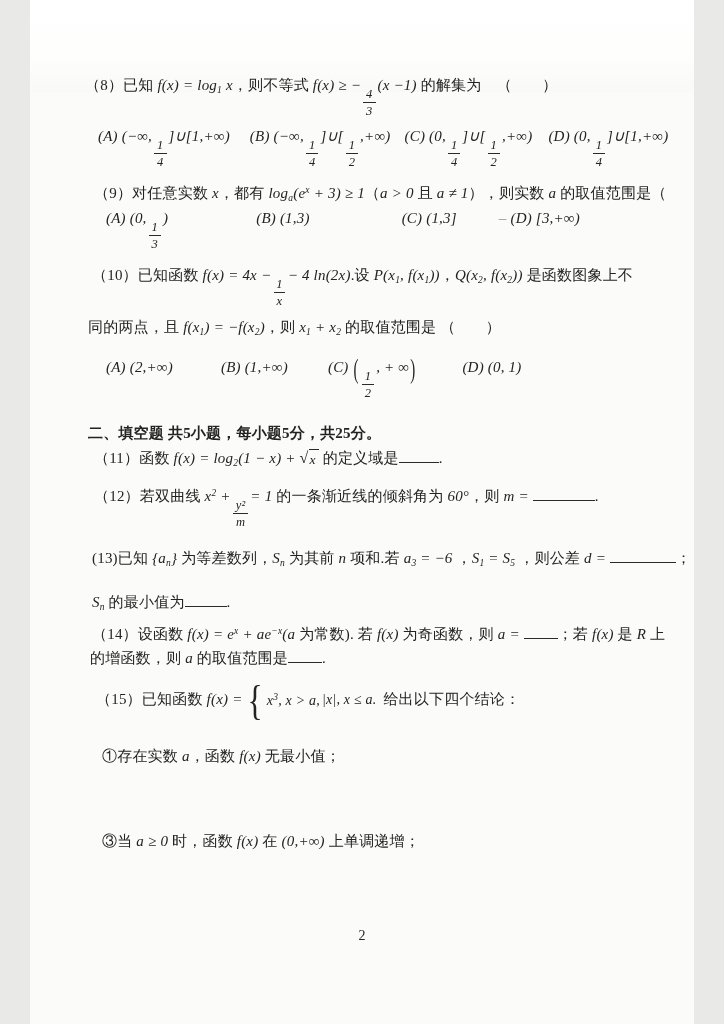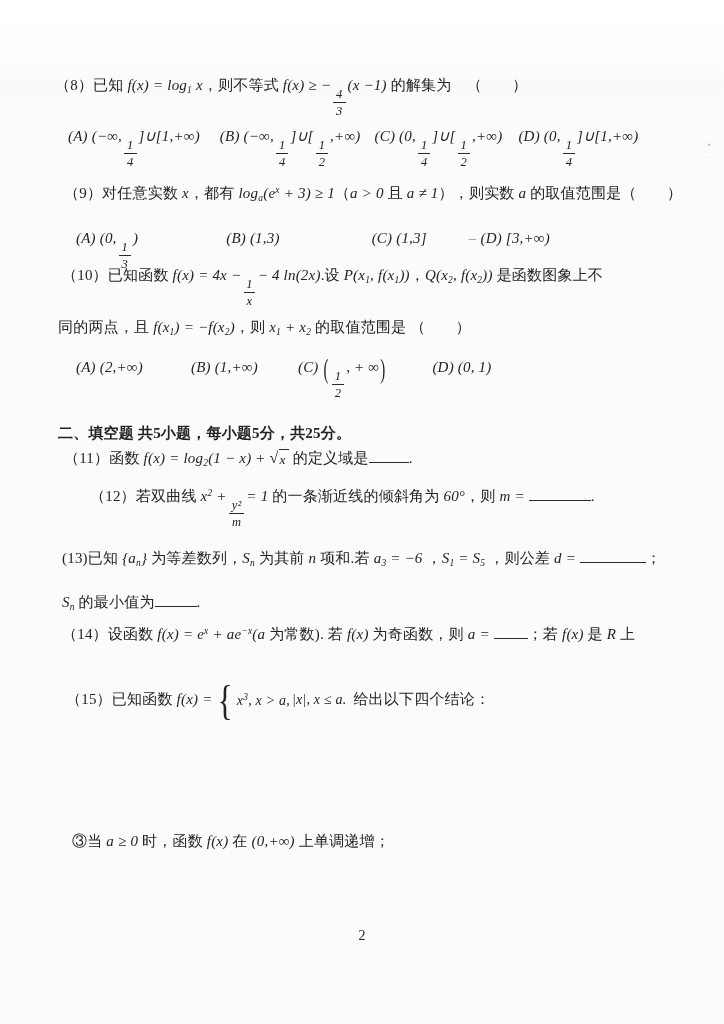--- a/index.html
+++ b/index.html
@@ -1,17 +1,17 @@
 <!DOCTYPE html>
 <html><head>
 <meta charset="utf-8">
 <style>
   html,body{margin:0;padding:0;background:#e9e9e7;}
   .page{
-    position:relative;width:724px;height:1024px;margin:0 auto;
+    position:relative;width:664px;height:1024px;margin:0 auto;
     background:#fbfbf9;overflow:hidden;color:#232323;
     font-family:"Liberation Serif",serif;
   }
   .seam{position:absolute;left:0;top:0;width:100%;height:92px;
     background:linear-gradient(#ffffff 0%,#fefefd 60%,#f9f9f7 100%);}
   .line{position:absolute;white-space:nowrap;font-size:15px;line-height:1.3;letter-spacing:.2px;}
   .bold{font-weight:bold;}
   .cn{font-family:"Liberation Serif",serif;font-style:normal;}
   .math{font-family:"Liberation Serif",serif;font-style:italic;}
   sub.math,sup.math{font-size:9.5px;font-style:italic;}
@@ -58,57 +58,59 @@
         <span class="d">4</span>
       </span><span class="math">]∪[</span><span class="frac">
         <span class="n">1</span>
         <span class="d">2</span>
       </span><span class="math">,+∞)</span><span class="gap" style="width: 16px;"></span><span class="math">(D) (0,</span><span class="frac">
         <span class="n">1</span>
         <span class="d">4</span>
       </span><span class="math">]∪[1,+∞)</span></div>
 
   <div class="line" style="left:64px;top:184px;"><span class="cn">（9）对任意实数 </span><span class="math">x</span><span class="cn">，都有 </span><span class="math">log</span><sub class="math">a</sub><span class="math">(e</span><sup class="math">x</sup><span class="math"> + 3) ≥ 1</span><span class="cn">（</span><span class="math">a &gt; 0</span><span class="cn"> 且 </span><span class="math">a ≠ 1</span><span class="cn">），则实数 </span><span class="math">a</span><span class="cn"> 的取值范围是（　　）</span></div>
-  <div class="line" style="left:76px;top:229px;"><span class="math">(A) (0,</span><span class="frac">
+  <div class="line" style="left:76px;top:209px;"><span class="math">(A) (0,</span><span class="frac">
         <span class="n">1</span>
         <span class="d">3</span>
       </span><span class="math">)</span><span class="gap" style="width: 88px;"></span><span class="math">(B) (1,3)</span><span class="gap" style="width: 92px;"></span><span class="math">(C) (1,3]</span><span class="gap" style="width: 42px;"></span><span class="math faint">– </span><span class="math">(D) [3,+∞)</span></div>
 
   <div class="line" style="left:62px;top:266px;"><span class="cn">（10）已知函数 </span><span class="math">f(x) = 4x −</span><span class="frac">
         <span class="n">1</span>
         <span class="d">x</span>
       </span><span class="math">− 4 ln(2x)</span><span class="cn">.设 </span><span class="math">P(x</span><sub class="math">1</sub><span class="math">, f(x</span><sub class="math">1</sub><span class="math">))</span><span class="cn">，</span><span class="math">Q(x</span><sub class="math">2</sub><span class="math">, f(x</span><sub class="math">2</sub><span class="math">))</span><span class="cn"> 是函数图象上不</span></div>
   <div class="line" style="left:58px;top:318px;"><span class="cn">同的两点，且 </span><span class="math">f(x</span><sub class="math">1</sub><span class="math">) = −f(x</span><sub class="math">2</sub><span class="math">)</span><span class="cn">，则 </span><span class="math">x</span><sub class="math">1</sub><span class="math"> + x</span><sub class="math">2</sub><span class="cn"> 的取值范围是 （　　）</span></div>
   <div class="line" style="left:76px;top:358px;"><span class="math">(A) (2,+∞)</span><span class="gap" style="width: 48px;"></span><span class="math">(B) (1,+∞)</span><span class="gap" style="width: 40px;"></span><span class="math">(C) </span><span class="bigp math">(</span><span class="frac">
         <span class="n">1</span>
         <span class="d">2</span>
       </span><span class="math">, + ∞</span><span class="bigp math">)</span><span class="gap" style="width: 46px;"></span><span class="math">(D) (0, 1)</span></div>
 
   <div class="line bold" style="left:58px;top:424px;"><span class="cn">二、填空题 共5小题，每小题5分，共25分。</span></div>
 
   <div class="line" style="left:64px;top:448px;"><span class="cn">（11）函数 </span><span class="math">f(x) = log</span><sub class="math">2</sub><span class="math">(1 − x) + </span><span class="sqrt">
         <span class="rad">√</span>
         <span class="arg">x</span>
       </span><span class="cn"> 的定义域是</span><span class="blank" style="width: 40px;"></span><span class="cn">.</span></div>
-  <div class="line" style="left:64px;top:486px;margin-left:26px;"><span class="cn">（12）若双曲线 </span><span class="math">x</span><sup class="math">2</sup><span class="math"> +</span><span class="frac">
+  <div class="line" style="left:64px;top:486px;"><span class="cn">（12）若双曲线 </span><span class="math">x</span><sup class="math">2</sup><span class="math"> +</span><span class="frac">
         <span class="n">y²</span>
         <span class="d">m</span>
       </span><span class="math">= 1</span><span class="cn"> 的一条渐近线的倾斜角为 </span><span class="math">60°</span><span class="cn">，则 </span><span class="math">m</span><span class="math"> = </span><span class="blank" style="width: 62px;"></span><span class="cn">.</span></div>
 
   <div class="line" style="left:62px;top:548px;"><span class="cn">(13)已知 </span><span class="math">{a</span><sub class="math">n</sub><span class="math">}</span><span class="cn"> 为等差数列，</span><span class="math">S</span><sub class="math">n</sub><span class="cn"> 为其前 </span><span class="math">n</span><span class="cn"> 项和.若 </span><span class="math">a</span><sub class="math">3</sub><span class="math"> = −6</span><span class="cn"> ，</span><span class="math">S</span><sub class="math">1</sub><span class="math"> = S</span><sub class="math">5</sub><span class="cn"> ，则公差 </span><span class="math">d</span><span class="math"> = </span><span class="blank" style="width: 66px;"></span><span class="cn">；</span></div>
   <div class="line" style="left:62px;top:592px;"><span class="math">S</span><sub class="math">n</sub><span class="cn"> 的最小值为</span><span class="blank" style="width: 42px;"></span><span class="cn">.</span></div>
 
   <div class="line" style="left:62px;top:624px;"><span class="cn">（14）设函数 </span><span class="math">f(x) = e</span><sup class="math">x</sup><span class="math"> + ae</span><sup class="math">−x</sup><span class="math">(a</span><span class="cn"> 为常数). 若 </span><span class="math">f(x)</span><span class="cn"> 为奇函数，则 </span><span class="math">a</span><span class="math"> = </span><span class="blank" style="width: 34px;"></span><span class="cn">；若 </span><span class="math">f(x)</span><span class="cn"> 是 </span><span class="math">R</span><span class="cn"> 上</span></div>
+  <div class="line" style="left:60px;top:648px;"><span class="cn">的增函数，则 </span><span class="math">a</span><span class="cn"> 的取值范围是</span><span class="blank" style="width: 34px;"></span><span class="cn">.</span></div>
 
   <div class="line" style="left:66px;top:682px;"><span class="cn">（15）已知函数 </span><span class="math">f(x) =</span><span class="cases">
         <span class="brace">{</span>
         <span class="rows">
           <span class="crow"><span class="math">x</span><sup class="math">3</sup><span class="math">,  x &gt; a,</span></span>
           <span class="crow"><span class="math">|x|,  x ≤ a.</span></span>
         </span>
       </span><span class="cn"> 给出以下四个结论：</span></div>
 
+  <div class="line" style="left:72px;top:747px;"><span class="cn">①存在实数 </span><span class="math">a</span><span class="cn">，函数 </span><span class="math">f(x)</span><span class="cn"> 无最小值；</span></div>
   <div class="line" style="left:72px;top:832px;"><span class="cn">③当 </span><span class="math">a ≥ 0</span><span class="cn"> 时，函数 </span><span class="math">f(x)</span><span class="cn"> 在 </span><span class="math">(0,+∞)</span><span class="cn"> 上单调递增；</span></div>
 
   <div class="artifact" style="left:708px;top:126px;">·<br>▪<br>·</div>
 
   <div class="pageno" style="top:928px;">2</div>
 </div>
 
 </body></html>

